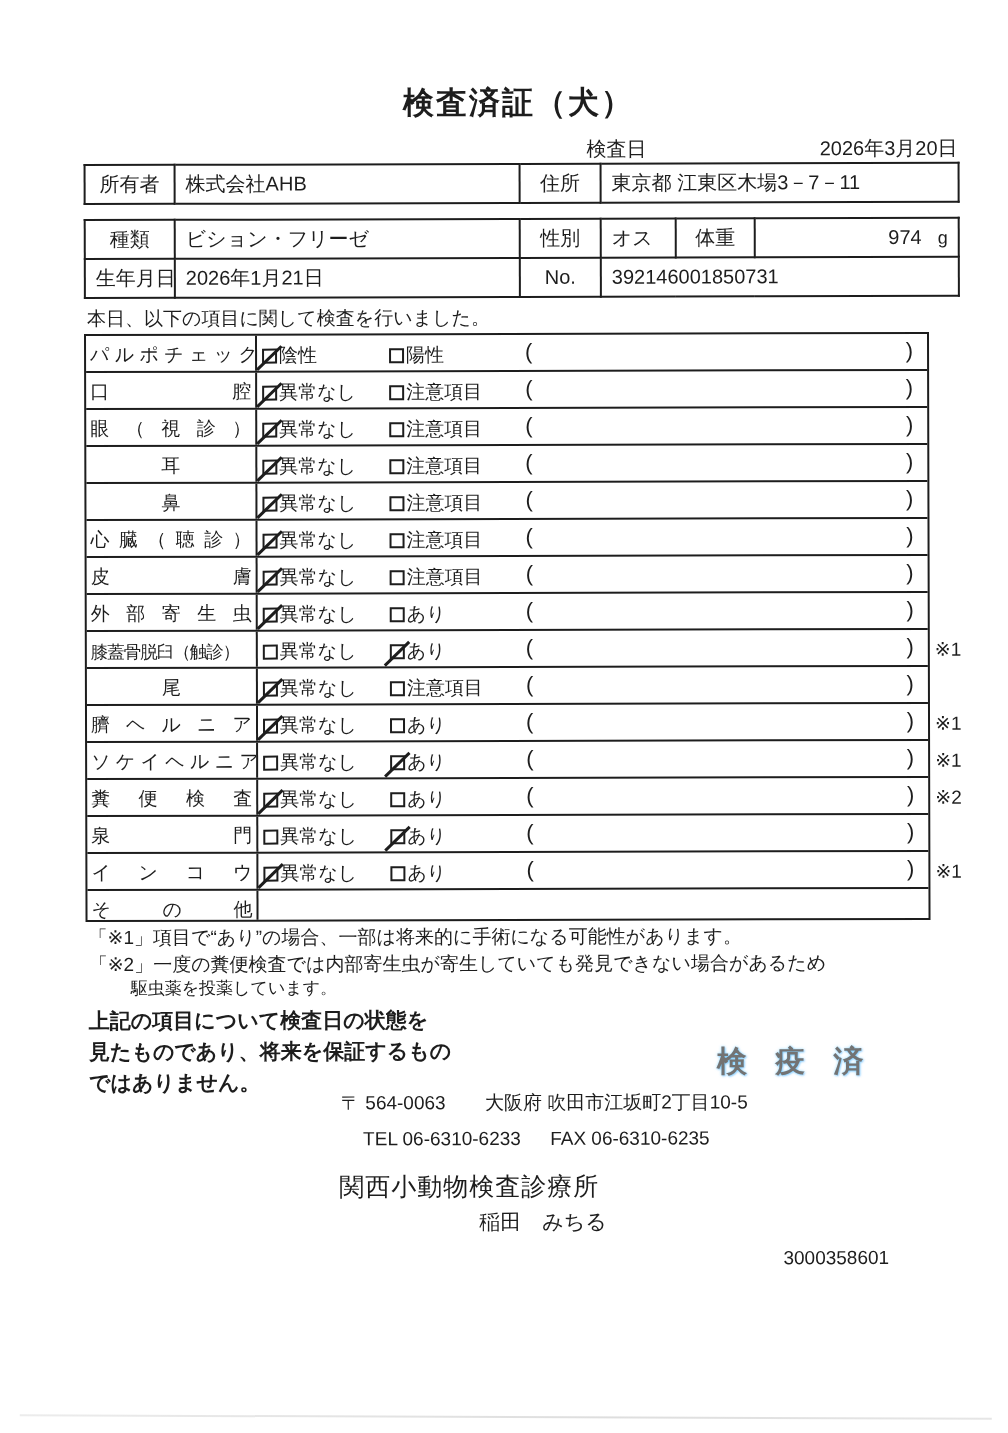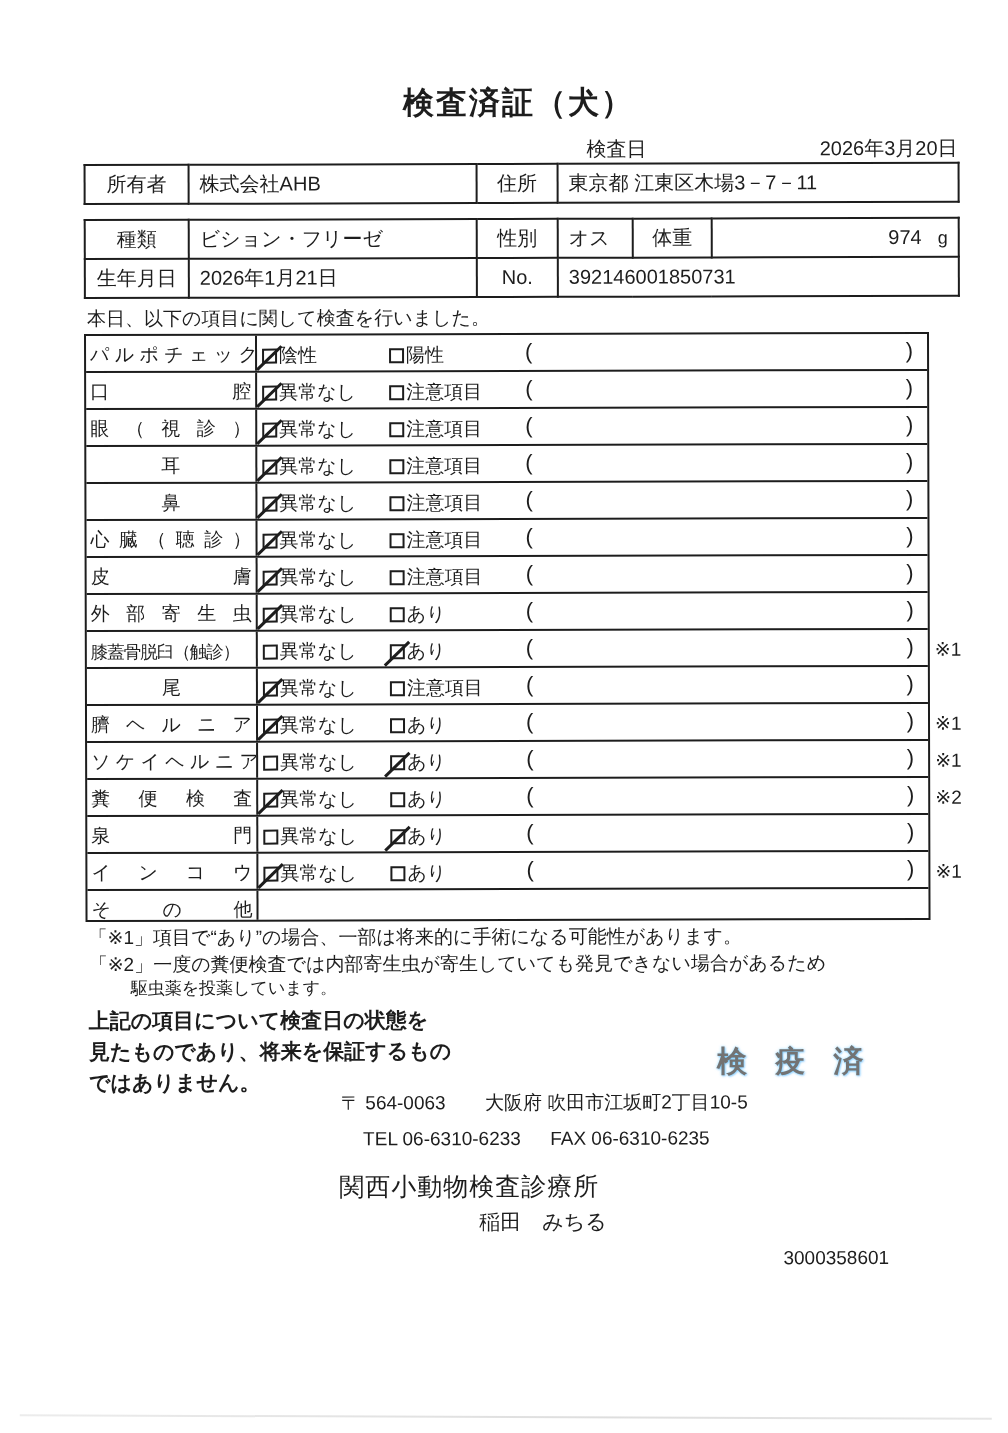--- a/index.html
+++ b/index.html
@@ -21,21 +21,21 @@
   .date-value { position:absolute; right:2px; }
 
   table.box { border-collapse:collapse; position:absolute; left:85px; table-layout:fixed; }
   table.box td {
     border:2px solid #1d1d1d; font-size:20px; padding:0 10px;
     height:39px; overflow:hidden; white-space:nowrap;
   }
   td.lab { text-align:center; padding:0 2px; }
   #owner-table { top:163px; width:876px; }
   #info-table  { top:218px; width:876px; }
-  td.w-c1 { width:104px;margin-top:28px; } td.w-c2 { width:288px; } td.w-c3 { width:81px; }
+  td.w-c1 { width:90px;margin-top:28px; } td.w-c2 { width:345px; } td.w-c3 { width:81px; }
   td.w-sex { width:75px; } td.w-wlab { width:79px; }
   .weight-cell { text-align:right; }
   .weight-cell .unit { display:inline-block; margin-left:16px; font-size:18px; }
 
   .intro { position:absolute; top:305px; left:88px; font-size:19px; font-weight:500; }
 
   
   .checklist { position:absolute; top:333px; left:85px; width:845px; border:2px solid #1d1d1d; }
   .crow { position:relative; display:flex; height:37px; border-bottom:2px solid #1d1d1d; }
   .crow:last-child { border-bottom:none; height:29px; }

